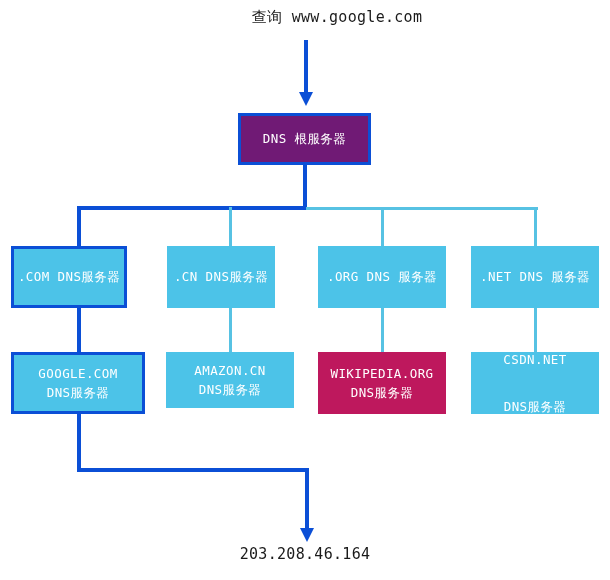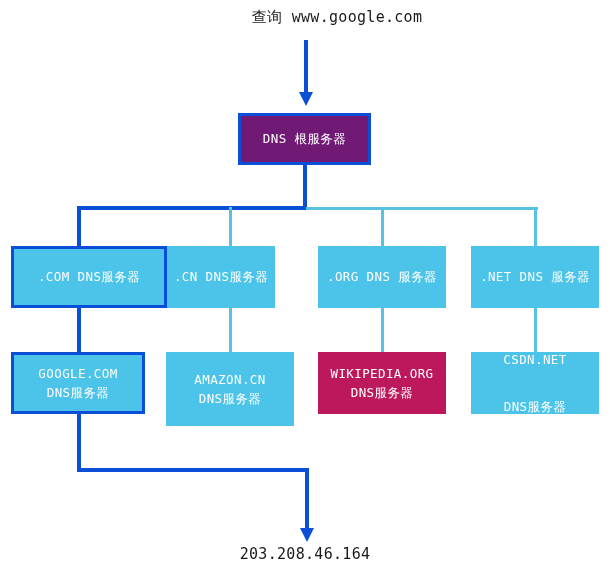--- a/index.html
+++ b/index.html
@@ -96,21 +96,21 @@
 
   <div class="conn h" style="left:303px; top:207px; width:235px; background:#57C2E3;"></div>
 
   <div class="conn thick-h" style="left:77px; top:206px; width:229px; background:#0b4fd6;"></div>
 
   <div class="conn thick-v" style="left:77px; top:206px; height:42px; background:#0b4fd6;"></div>
   <div class="conn v" style="left:229px; top:207px; height:40px; background:#57C2E3;"></div>
   <div class="conn v" style="left:381px; top:207px; height:40px; background:#57C2E3;"></div>
   <div class="conn v" style="left:534px; top:207px; height:40px; background:#57C2E3;"></div>
 
-  <div class="node highlight" style="left:11px; top:246px; width:156px; height:62px; background:#4CC3E8;">
+  <div class="node highlight" style="left:11px; top:246px; width:116px; height:62px; background:#4CC3E8;">
     <span class="line">.COM DNS服务器</span>
   </div>
 
   <div class="node" style="left:167px; top:246px; width:108px; height:62px; background:#4CC3E8;">
     <span class="line">.CN DNS服务器</span>
   </div>
 
   <div class="node" style="left:318px; top:246px; width:128px; height:62px; background:#4CC3E8;">
     <span class="line">.ORG DNS 服务器</span>
   </div>
@@ -122,21 +122,21 @@
   <div class="conn thick-v" style="left:77px; top:308px; height:46px; background:#0b4fd6;"></div>
   <div class="conn v" style="left:229px; top:308px; height:46px; background:#57C2E3;"></div>
   <div class="conn v" style="left:381px; top:308px; height:46px; background:#57C2E3;"></div>
   <div class="conn v" style="left:534px; top:308px; height:46px; background:#57C2E3;"></div>
 
   <div class="node highlight" style="left:11px; top:352px; width:134px; height:62px; background:#4CC3E8;">
     <span class="line">GOOGLE.COM</span>
     <span class="line">DNS服务器</span>
   </div>
 
-  <div class="node" style="left:166px; top:352px; width:128px; height:74px; background:#4CC3E8;">
+  <div class="node" style="left:166px; top:352px; width:128px; height:56px; background:#4CC3E8;">
     <span class="line">AMAZON.CN</span>
     <span class="line">DNS服务器</span>
   </div>
 
   <div class="node" style="left:318px; top:352px; width:128px; height:62px; background:#be185d;">
     <span class="line">WIKIPEDIA.ORG</span>
     <span class="line">DNS服务器</span>
   </div>
 
   <div class="node" style="left:471px; top:352px; width:128px; height:62px; background:#4CC3E8;gap:28px;">

